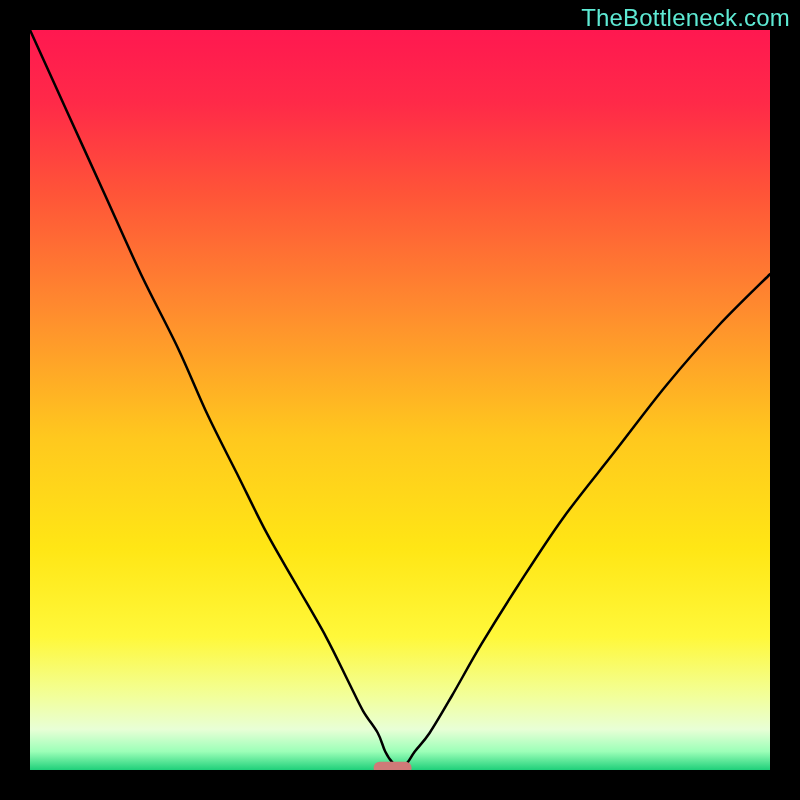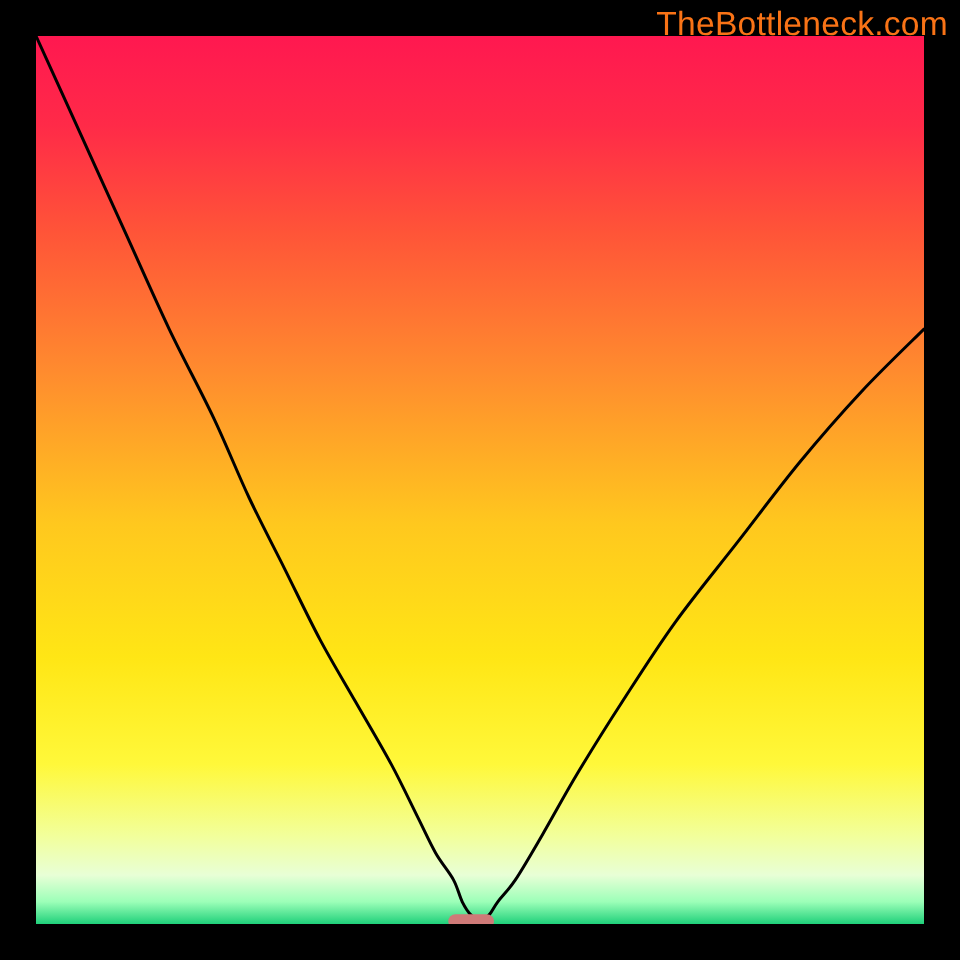--- a/index.html
+++ b/index.html
@@ -14,22 +14,22 @@
   .frame {
     position: relative;
     width: 800px;
     height: 800px;
     background: #000;
   }
   .watermark {
     position: absolute;
     top: 4px;
     right: 10px;
-    color: #f97316;
-    font-size: 28px;
+    color: #5eead4;
+    font-size: 24px;
     font-weight: 400;
     letter-spacing: 0.2px;
     z-index: 10;
   }
   svg.plot {
     position: absolute;
     top: 30px;
     left: 30px;
     width: 740px;
     height: 740px;

